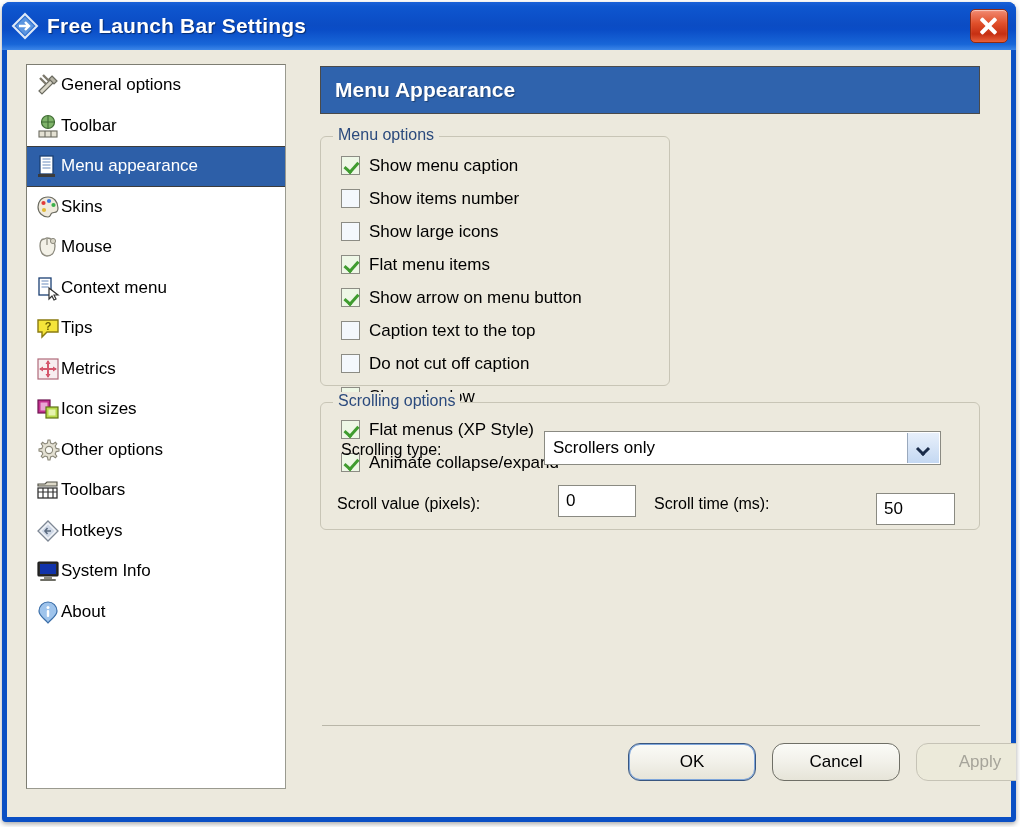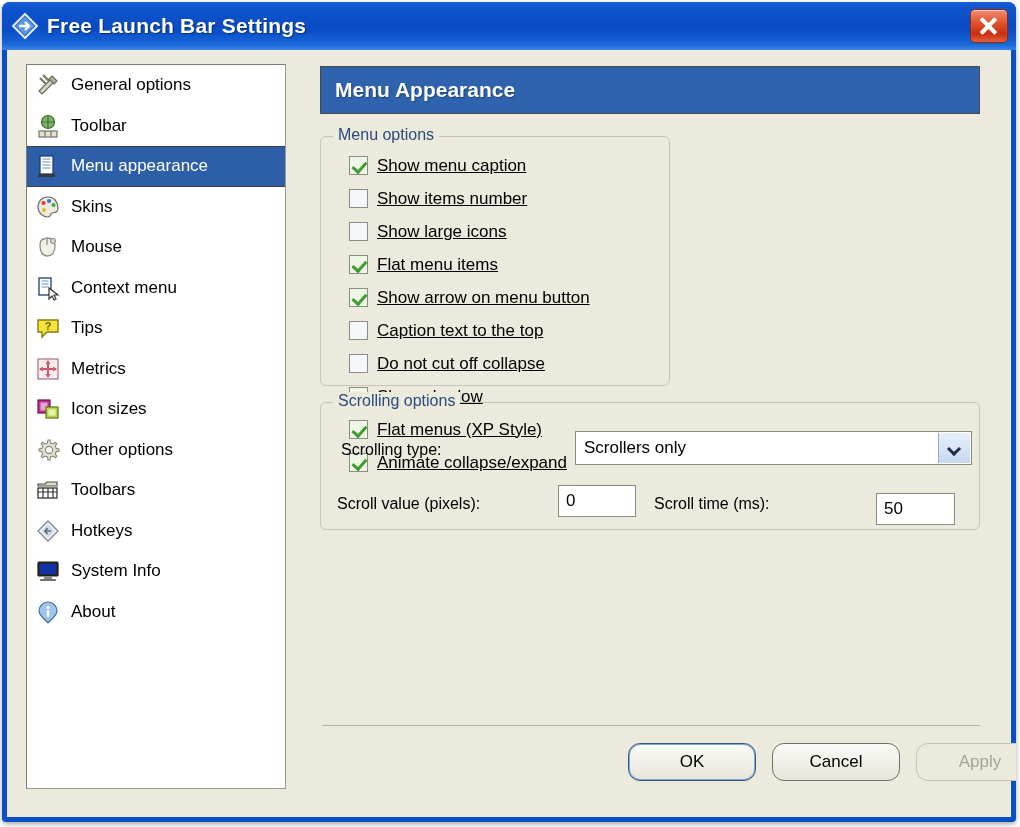--- a/index.html
+++ b/index.html
@@ -109,21 +109,21 @@
     font-size: 17px;
     color: #000000;
   }
   .nav-item.selected {
     background: #2d5fa8;
     color: #ffffff;
     border: 1px solid #3c3c3c;
     box-sizing: border-box;
     margin: 0 -1px;
   }
-  .nav-label { margin-left: 10px; white-space: nowrap; }
+  .nav-label { white-space: nowrap; }
   .nav-icon {
     width: 26px; height: 26px;
     flex: none;
     position: relative;
   }
 
   
   #main {
     position: absolute;
     left: 305px; top: 14px;
@@ -165,23 +165,22 @@
   }
 
   #group-menu-options {
     left: 8px; top: 72px;
     width: 350px; height: 250px;
   }
   .checkrow {
     display: flex;
     align-items: center;
     height: 33px;
-    margin-left: 28px;
+    margin-left: 20px;
     cursor: pointer;
-    text-decoration: underline;
   }
   .checkbox {
     width: 19px; height: 19px;
     border: 1px solid #8c8c84;
     background: #fcfdff;
     box-sizing: border-box;
     position: relative;
     flex: none;
   }
   .checkbox.unchecked { background: #f4f8fc; }
@@ -211,21 +210,21 @@
     font-size: 16px;
     color: #000000;
     white-space: nowrap;
   }
   #scrolling-type-label { left: 20px; top: 38px; }
   #scroll-value-label   { left: 16px; top: 92px; }
   #scroll-time-label    { left: 333px; top: 92px; }
 
   #scrolling-type-select {
     position: absolute;
-    left: 254px; top: 28px;
+    left: 223px; top: 28px;
     width: 397px; height: 34px;
     background: #ffffff;
     border: 1px solid #8a8a82;
     box-sizing: border-box;
     display: flex;
     align-items: center;
     cursor: pointer;
   }
   #scrolling-type-value {
     margin-left: 8px;
@@ -520,21 +519,21 @@
           <div class="checkrow">
             <span class="checkbox checked"></span>
             <span class="check-label">Show arrow on menu button</span>
           </div>
           <div class="checkrow">
             <span class="checkbox unchecked"></span>
             <span class="check-label">Caption text to the top</span>
           </div>
           <div class="checkrow">
             <span class="checkbox unchecked"></span>
-            <span class="check-label">Do not cut off collapse</span>
+            <span class="check-label">Do not cut off caption</span>
           </div>
           <div class="checkrow">
             <span class="checkbox checked"></span>
             <span class="check-label">Show shadow</span>
           </div>
           <div class="checkrow">
             <span class="checkbox checked"></span>
             <span class="check-label">Flat menus (XP Style)</span>
           </div>
           <div class="checkrow">

